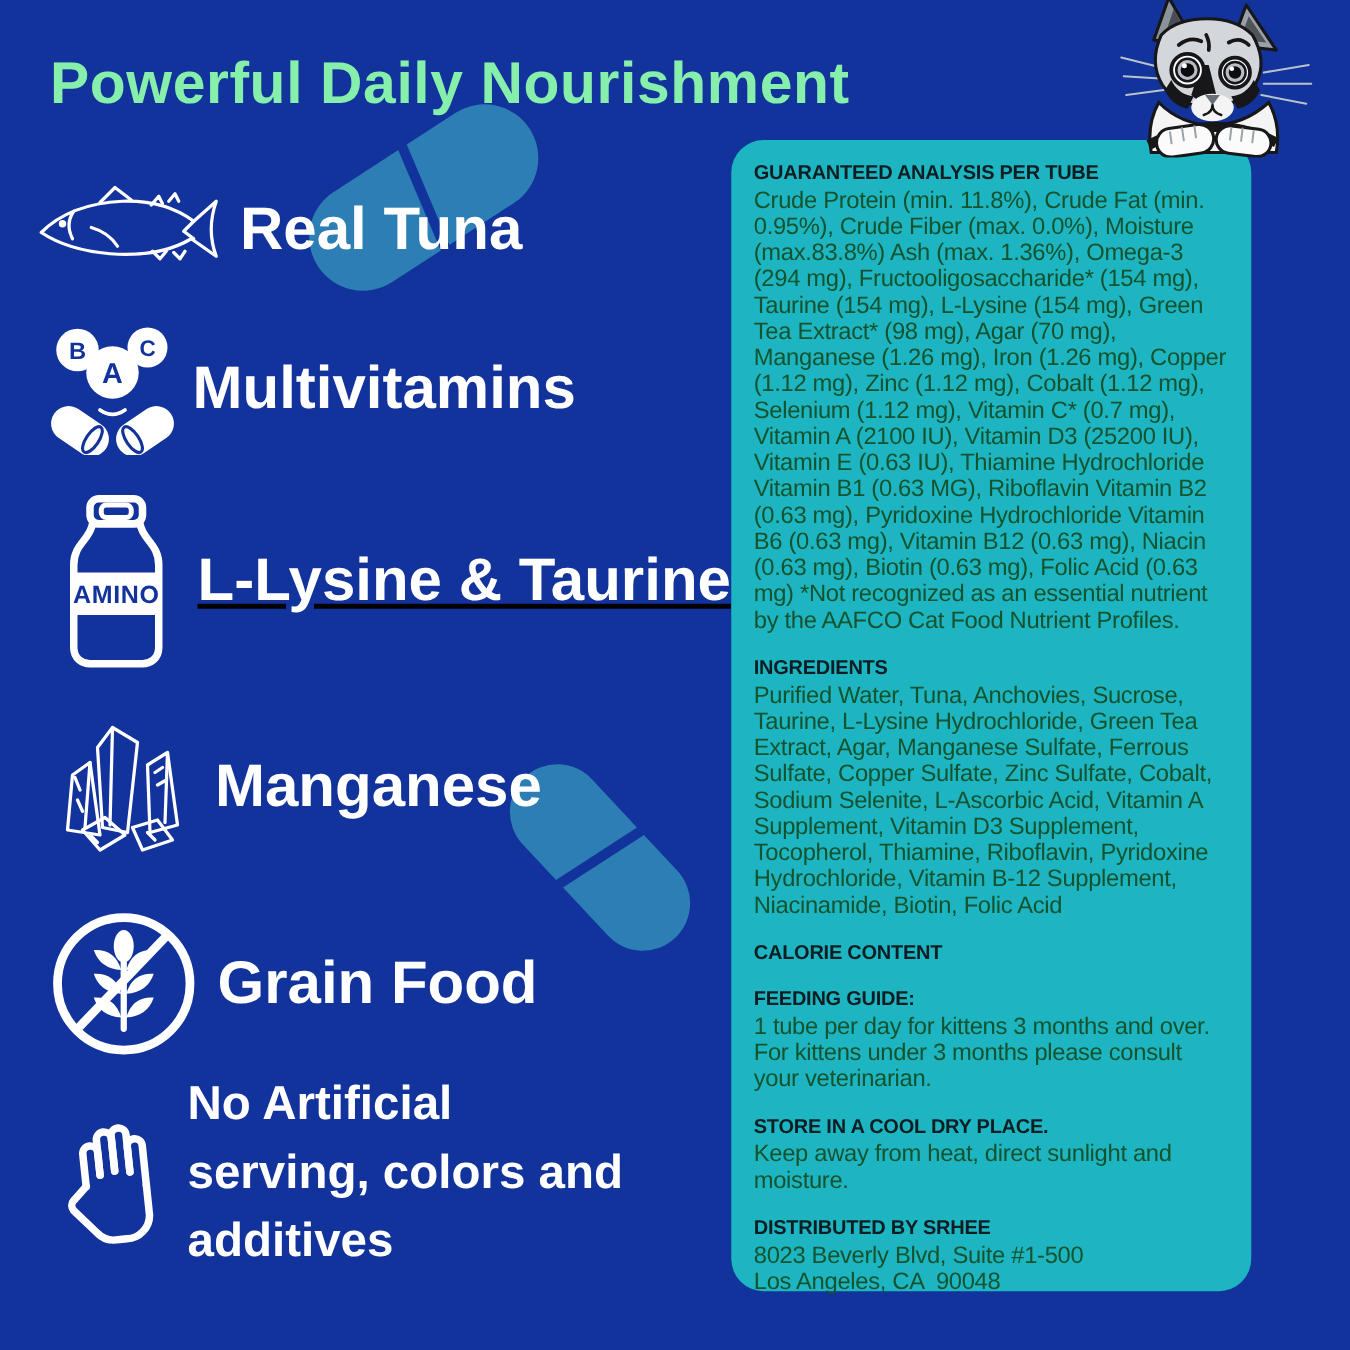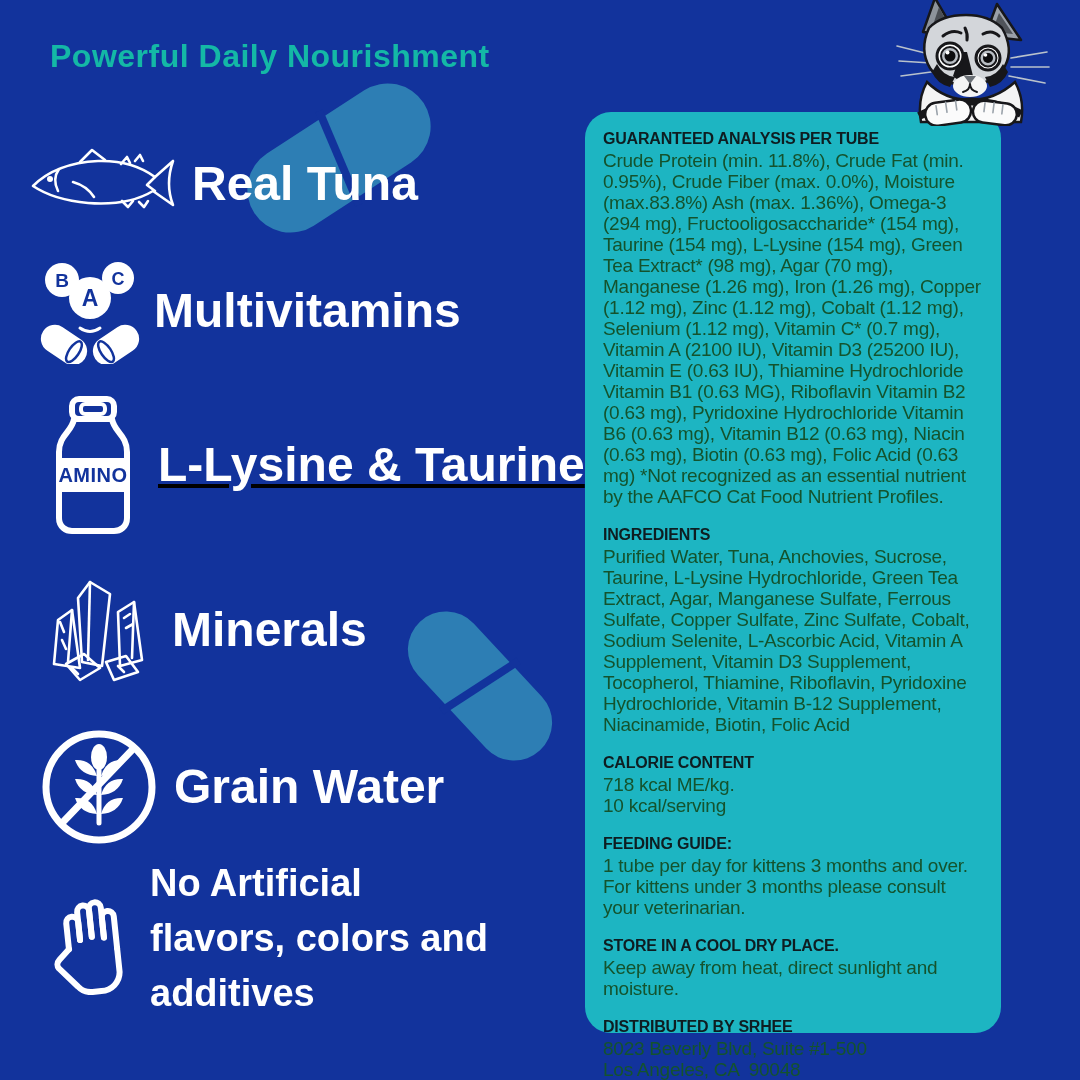--- a/index.html
+++ b/index.html
@@ -3,23 +3,23 @@
 <meta charset="utf-8">
 <style>
   html,body{margin:0;padding:0;}
   .canvas{
     position:relative;width:1080px;height:1080px;overflow:hidden;
     background:#12339c;
     font-family:"Liberation Sans", sans-serif;
   }
   
   .title{
-    position:absolute;left:50px;top:38px;margin:0;
-    font-size:32px;font-weight:800;letter-spacing:.5px;
-    color:#14b8a6;z-index:2;
+    position:absolute;left:40px;top:38px;margin:0;
+    font-size:47px;font-weight:800;letter-spacing:.5px;
+    color:#86efac;z-index:2;
   }
   
   .pill{position:absolute;background:#2d7eb4;border-radius:999px;z-index:0;}
   .pill::after{
     content:"";position:absolute;left:50%;top:-8px;bottom:-8px;width:8px;
     background:#12339c;transform:translateX(-50%) rotate(10deg);
   }
   .pill1{left:238px;top:115px;width:202px;height:86px;transform:rotate(-33deg);}
   .pill2{left:392px;top:648px;width:176px;height:76px;transform:rotate(47deg);}
   
@@ -115,67 +115,65 @@
         <path d="M52,12 L50,90"></path>
         <polygon points="20,50 34,40 42,98 16,94"></polygon>
         <path d="M34,40 L30,92 M22,52 l4,10 m-2,8 l4,9"></path>
         <polygon points="80,42 96,32 104,90 82,96"></polygon>
         <path d="M96,32 L94,88 M86,48 l6,-4 m-4,14 l7,-4"></path>
         <polygon points="28,94 46,84 62,98 42,110"></polygon>
         <polygon points="68,92 88,86 100,102 76,110"></polygon>
         <path d="M34,98 l6,6 m40,-8 l6,6"></path>
       </g>
     </svg>
-    <span class="lbl">Minerals</span>
+    <span class="lbl">Manganese</span>
   </div>
 
   <div class="feature" style="left:38px;top:726px;">
     <svg class="ic" width="122" height="122" viewBox="0 0 122 122">
       <circle cx="61" cy="61" r="53" fill="none" stroke="#ffffff" stroke-width="7"></circle>
       <line x1="95" y1="23" x2="26" y2="95" stroke="#ffffff" stroke-width="7" stroke-linecap="round"></line>
       <g fill="#ffffff">
         <ellipse cx="61" cy="31" rx="8" ry="13"></ellipse>
         <path d="M59,50 q-17,-1 -22,-16 q17,-1 22,16 z"></path>
         <path d="M63,50 q17,-1 22,-16 q-17,-1 -22,16 z"></path>
         <path d="M59,69 q-17,-1 -22,-16 q17,-1 22,16 z"></path>
         <path d="M63,69 q17,-1 22,-16 q-17,-1 -22,16 z"></path>
         <path d="M59,88 q-17,-1 -22,-16 q17,-1 22,16 z"></path>
         <path d="M63,88 q17,-1 22,-16 q-17,-1 -22,16 z"></path>
       </g>
       <line x1="61" y1="44" x2="61" y2="97" stroke="#ffffff" stroke-width="5" stroke-linecap="round"></line>
     </svg>
-    <span class="lbl">Grain Water</span>
+    <span class="lbl">Grain Food</span>
   </div>
 
   <div class="feature wrap" style="left:44px;top:856px;">
     <svg class="ic" width="92" height="112" viewBox="0 0 92 112">
       <g fill="none" stroke="#ffffff" stroke-width="6" stroke-linecap="round" stroke-linejoin="round" transform="rotate(-6 46 56)">
         <path d="M24,64 V38 a6,6 0 0 1 12,0 V56"></path>
         <path d="M36,56 V28 a6,6 0 0 1 12,0 V54"></path>
         <path d="M48,54 V26 a6,6 0 0 1 12,0 V56"></path>
         <path d="M60,56 V36 a6,6 0 0 1 12,0 V68"></path>
         <path d="M24,64 L13,74 a6,6 0 0 0 -1,8 l17,20 a18,18 0 0 0 14,7 h9 a19,19 0 0 0 20,-17 V68"></path>
       </g>
     </svg>
-    <span class="lbl" style="font-size:38px;">No Artificial flavors, colors and additives</span>
+    <span class="lbl" style="font-size:38px;">No Artificial serving, colors and additives</span>
   </div>
 
   <div class="panel">
     <div class="section">
       <h3>GUARANTEED ANALYSIS PER TUBE</h3>
       <p>Crude Protein (min. 11.8%), Crude Fat (min. 0.95%), Crude Fiber (max. 0.0%), Moisture (max.83.8%) Ash (max. 1.36%), Omega-3 (294 mg), Fructooligosaccharide* (154 mg), Taurine (154 mg), L-Lysine (154 mg), Green Tea Extract* (98 mg), Agar (70 mg), Manganese (1.26 mg), Iron (1.26 mg), Copper (1.12 mg), Zinc (1.12 mg), Cobalt (1.12 mg), Selenium (1.12 mg), Vitamin C* (0.7 mg), Vitamin A (2100 IU), Vitamin D3 (25200 IU), Vitamin E (0.63 IU), Thiamine Hydrochloride Vitamin B1 (0.63 MG), Riboflavin Vitamin B2 (0.63 mg), Pyridoxine Hydrochloride Vitamin B6 (0.63 mg), Vitamin B12 (0.63 mg), Niacin (0.63 mg), Biotin (0.63 mg), Folic Acid (0.63 mg) *Not recognized as an essential nutrient by the AAFCO Cat Food Nutrient Profiles.</p>
     </div>
     <div class="section">
       <h3>INGREDIENTS</h3>
       <p>Purified Water, Tuna, Anchovies, Sucrose, Taurine, L-Lysine Hydrochloride, Green Tea Extract, Agar, Manganese Sulfate, Ferrous Sulfate, Copper Sulfate, Zinc Sulfate, Cobalt, Sodium Selenite, L-Ascorbic Acid, Vitamin A Supplement, Vitamin D3 Supplement, Tocopherol, Thiamine, Riboflavin, Pyridoxine Hydrochloride, Vitamin B-12 Supplement, Niacinamide, Biotin, Folic Acid</p>
     </div>
     <div class="section">
       <h3>CALORIE CONTENT</h3>
-      <p>718 kcal ME/kg.
-10 kcal/serving</p>
     </div>
     <div class="section">
       <h3>FEEDING GUIDE:</h3>
       <p>1 tube per day for kittens 3 months and over.
 For kittens under 3 months please consult your veterinarian.</p>
     </div>
     <div class="section">
       <h3>STORE IN A COOL DRY PLACE.</h3>
       <p>Keep away from heat, direct sunlight and moisture.</p>
     </div>

